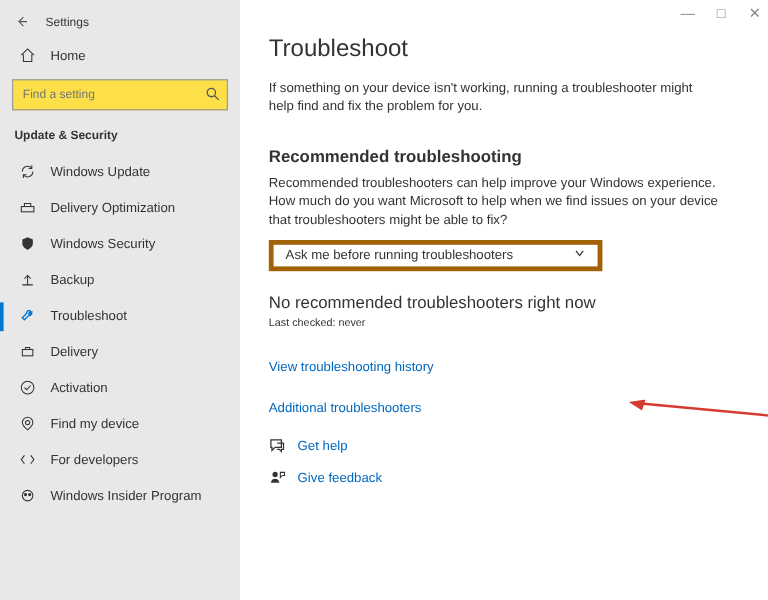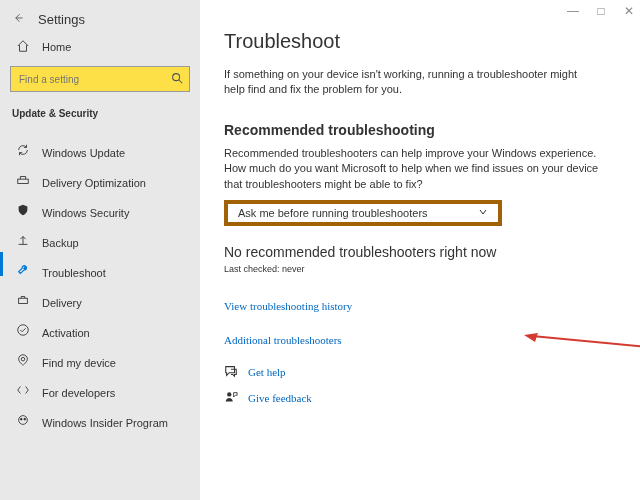--- a/index.html
+++ b/index.html
@@ -1,41 +1,41 @@
 <!DOCTYPE html>
 <html><head>
 <meta charset="utf-8">
 <style>
 * { margin: 0; padding: 0; box-sizing: border-box; font-family: "Segoe UI", Arial, sans-serif; }
 body { width: 640px; height: 500px; display: flex; background: #fff; overflow: hidden; font-size: 11px; color: #333; }
 .sidebar { width: 200px; background: #e8e8e8; height: 500px; padding-top: 6px; }
 .topbar { display: flex; align-items: center; height: 26px; padding-left: 12px; gap: 14px; }
 .back-icon { width: 12px; height: 12px; }
-.settings-title { font-size: 13px; color: #333; }
+.settings-title { font-size: 10px; color: #333; }
 .home-row { display: flex; align-items: center; height: 30px; padding-left: 16px; gap: 12px; cursor: pointer; }
 .search-wrap { margin: 4px 10px 10px 10px; }
 .search { width: 100%; height: 26px; border: 1px solid #999; background: #fde047; font-size: 10px; padding: 0 24px 0 8px; color: #555; outline: none; }
 .search-container { position: relative; }
 .search-glyph { position: absolute; right: 6px; top: 5px; width: 14px; height: 14px; color: #555; }
 .category { font-size: 10px; font-weight: 600; padding: 6px 0 10px 12px; }
-.nav-item { display: flex; align-items: flex-end; height: 30px; padding-left: 16px; gap: 12px; cursor: pointer; position: relative; }
+.nav-item { display: flex; align-items: center; height: 30px; padding-left: 16px; gap: 12px; cursor: pointer; position: relative; }
 .nav-item.active::before { content: ""; position: absolute; left: 0; top: 3px; bottom: 3px; width: 3px; background: #0078d4; }
 .nav-icon { width: 14px; height: 14px; color: #333; flex-shrink: 0; }
 .nav-label { font-size: 11px; color: #333; }
 .main { flex: 1; padding: 30px 24px 10px 24px; position: relative; }
 .win-controls { position: absolute; top: 4px; right: 4px; display: flex; gap: 14px; color: #888; font-size: 12px; }
 .win-btn { width: 14px; height: 14px; cursor: pointer; display: flex; align-items: center; justify-content: center; }
 h1 { font-size: 20px; font-weight: 400; margin-bottom: 14px; }
 .intro { font-size: 11px; color: #333; line-height: 1.4; max-width: 360px; margin-bottom: 24px; }
 h2 { font-size: 14px; font-weight: 600; margin-bottom: 8px; }
 .rec-text { font-size: 11px; color: #333; line-height: 1.4; max-width: 380px; margin-bottom: 8px; }
 .dropdown { display: inline-flex; align-items: center; justify-content: space-between; border: 4px solid #a16207; height: 26px; padding: 0 10px; font-size: 11px; width: 278px; cursor: pointer; margin-bottom: 18px; text-align: center; }
 .no-rec { font-size: 14px; color: #333; margin-bottom: 4px; }
 .last-checked { font-size: 9px; color: #333; margin-bottom: 26px; }
-.link { color: #0067c0; font-size: 11px; cursor: pointer; display: inline-block; font-family: Liberation Serif, serif; }
+.link { color: #0067c0; font-size: 11px; cursor: pointer; display: inline-block; }
 .link-block { margin-bottom: 22px; }
 .help-row { display: flex; align-items: center; gap: 10px; margin-bottom: 10px; }
 .help-icon { width: 14px; height: 14px; color: #333; }
 .arrow-annotation { position: absolute; left: 324px; top: 333px; pointer-events: none; }
 </style>
 </head>
 <body>
 
 <div class="sidebar">
   <div class="topbar">

